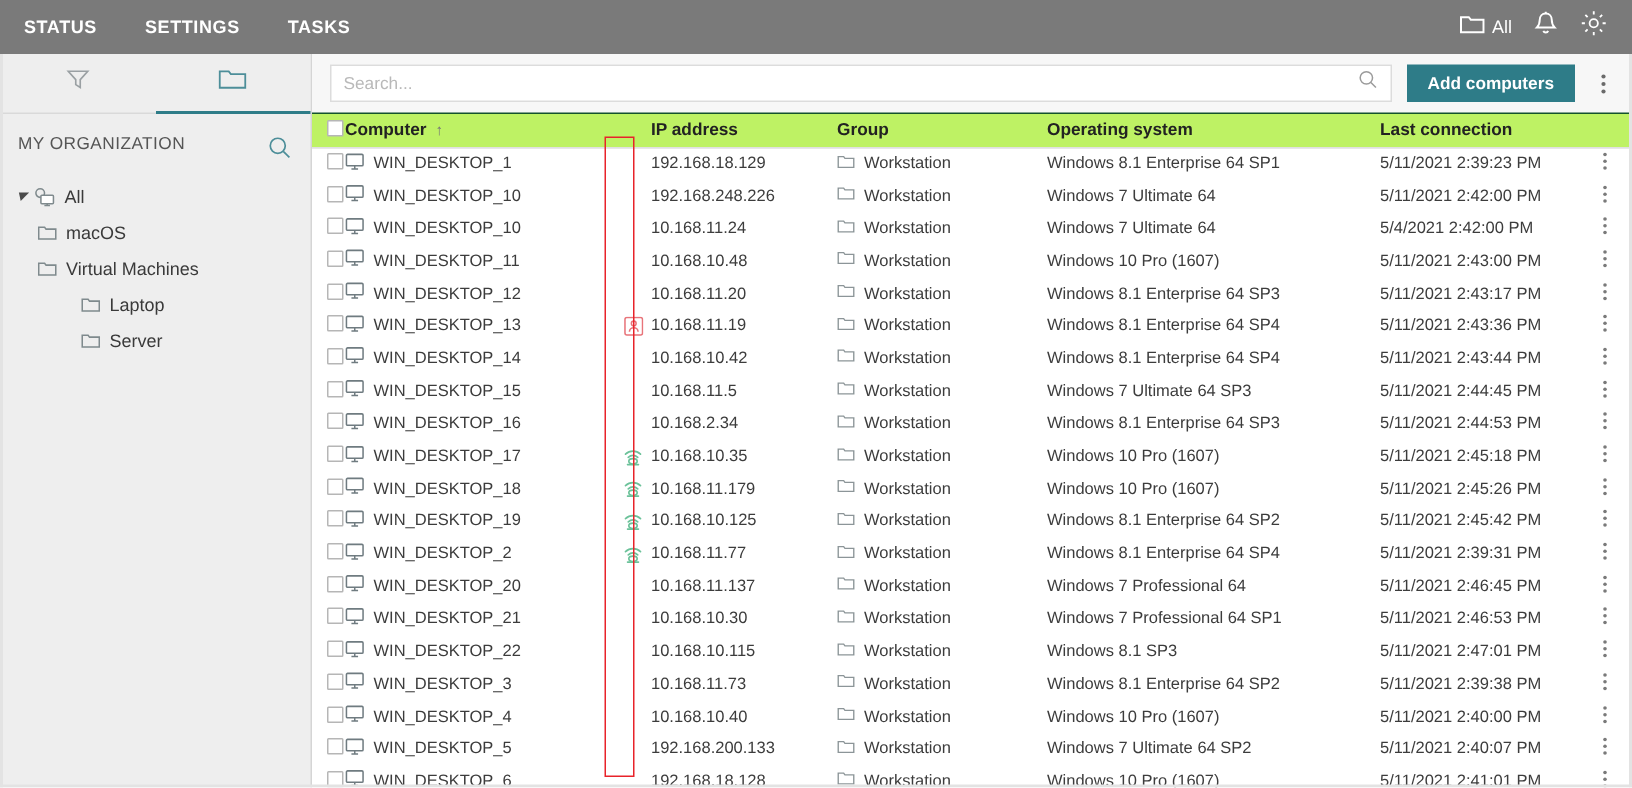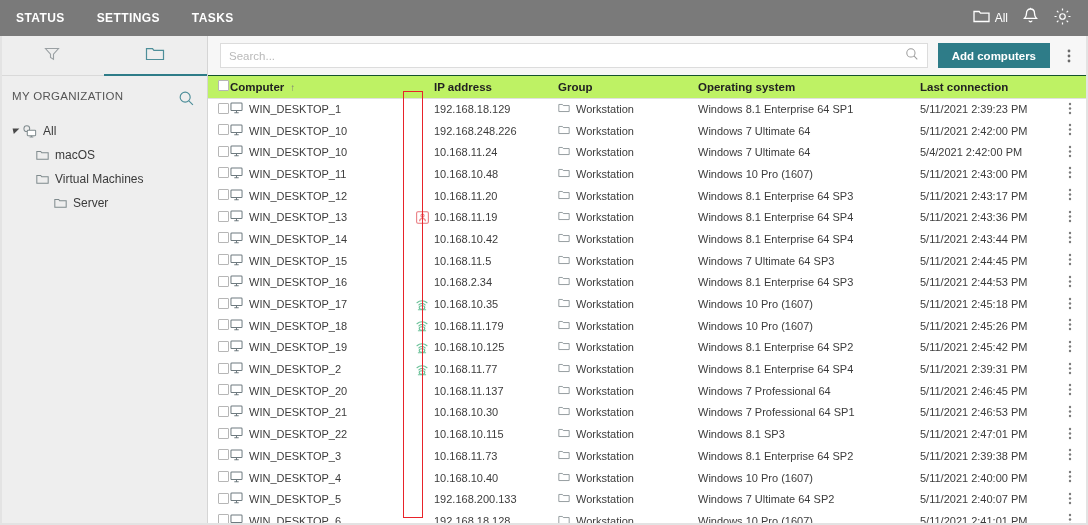--- a/index.html
+++ b/index.html
@@ -53,21 +53,21 @@
   .tree { padding-top: 2px; }
   .tree-item {
     display: flex; align-items: center; height: 24px; font-size: 12px; color: #3a3a3a;
     cursor: pointer; padding-right: 8px; position: relative;
   }
   .tree-item.selected { background: #2e7c88; color: #ffffff; }
   .tree-item .caret { width: 12px; display: flex; align-items: center; justify-content: center; flex: 0 0 12px; }
   .tree-item .ico { margin-right: 6px; display: flex; align-items: center; }
   .tree-item .kebab { margin-left: auto; display: flex; padding-right: 2px; }
   .lvl1 { padding-left: 10px; }
-  .lvl2 { padding-left: 24px; }
+  .lvl2 { padding-left: 13px; }
   .lvl3 { padding-left: 42px; }
 
   
   .content { flex: 1 1 auto; display: flex; flex-direction: column; min-width: 0; background:#fff; }
   .toolbar {
     height: 40px; flex: 0 0 40px; display: flex; align-items: center;
     padding: 0 10px 0 12px; gap: 10px; background: #f7f7f7;
     border-bottom: 1px solid #14532d;
   }
   .search-wrap {
@@ -232,20 +232,29 @@
             </span>
             <span>Virtual Machines</span>
           </div>
           <div class="tree-item lvl3">
             <span class="caret"></span>
             <span class="ico">
               <svg width="13" height="11" viewBox="0 0 14 12">
                 <path d="M.8 1.7h4.3l1 1.3h7.1v7.2H.8z" fill="none" stroke="#7f8a8d" stroke-width="1.1"></path>
               </svg>
             </span>
+            <span>Laptop</span>
+          </div>
+          <div class="tree-item lvl3">
+            <span class="caret"></span>
+            <span class="ico">
+              <svg width="13" height="11" viewBox="0 0 14 12">
+                <path d="M.8 1.7h4.3l1 1.3h7.1v7.2H.8z" fill="none" stroke="#7f8a8d" stroke-width="1.1"></path>
+              </svg>
+            </span>
             <span>Server</span>
           </div>
         </div>
     </div>
 
     <div class="content">
 
       <div class="toolbar">
         <div class="search-wrap">
           <input type="text" placeholder="Search..." style="">

